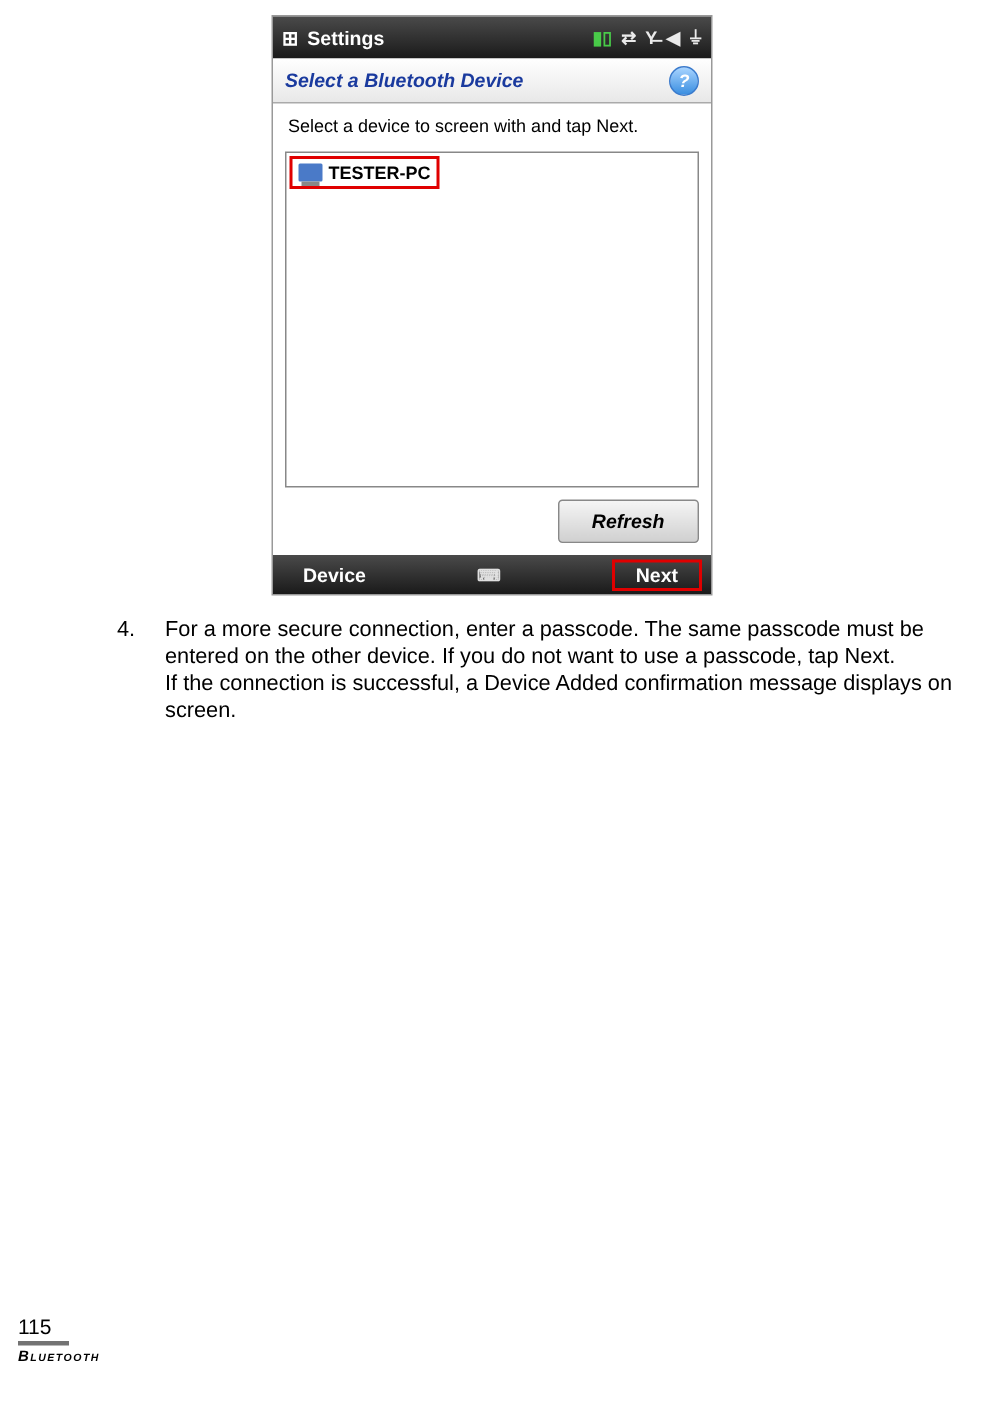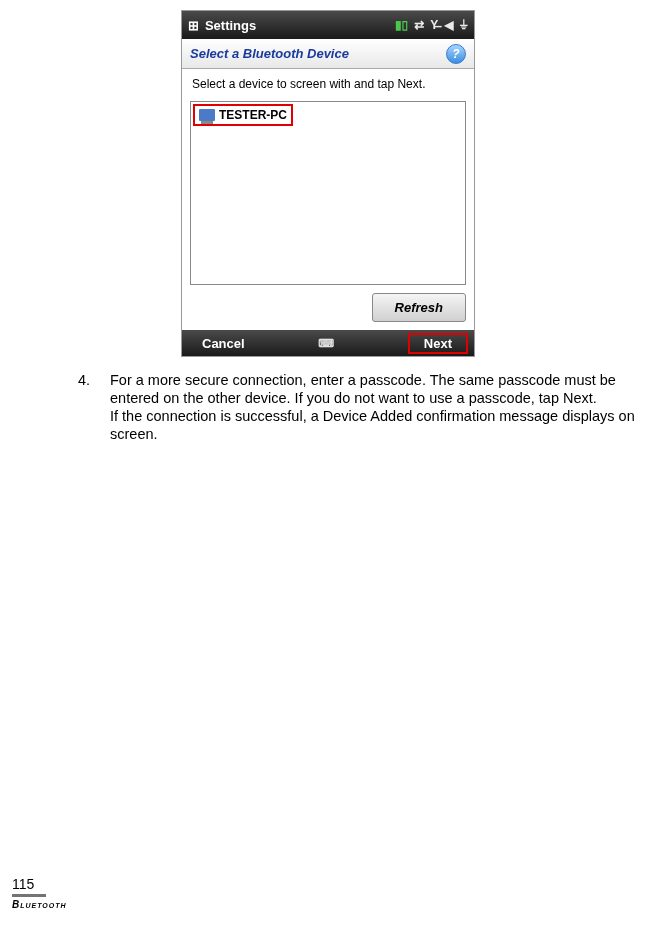--- a/index.html
+++ b/index.html
@@ -59,21 +59,21 @@
       display: flex; align-items: center; justify-content: center;
     }
     .instruction {
       font-size: 12px;
       padding: 8px 10px 6px;
       color: #000;
     }
     .device-list {
       margin: 4px 8px 8px;
       border: 1px solid #888;
-      height: 184px;
+      height: 224px;
       background: #fff;
     }
     .device-item {
       display: flex;
       align-items: center;
       padding: 2px 4px;
       margin: 2px;
       border: 2px solid #e00000;
       width: fit-content;
       font-size: 12px;
@@ -189,21 +189,21 @@
       <span class="device-icon"></span>
       <span>TESTER-PC</span>
     </div>
   </div>
 
   <div class="refresh-row">
     <button class="refresh-btn">Refresh</button>
   </div>
 
   <div class="bottombar">
-    <span>Cancel</span>
+    <span>Device</span>
     <span class="kb-icon">⌨</span>
     <span class="next-btn">Next</span>
   </div>
 </div>
 
 <div class="step-block">
   <div class="step-num">4.</div>
   <div class="step-text" style="white-space: pre-line;">For a more secure connection, enter a passcode. The same passcode must be entered on the other device. If you do not want to use a passcode, tap Next.
 If the connection is successful, a Device Added confirmation message displays on screen.</div>
 </div>

